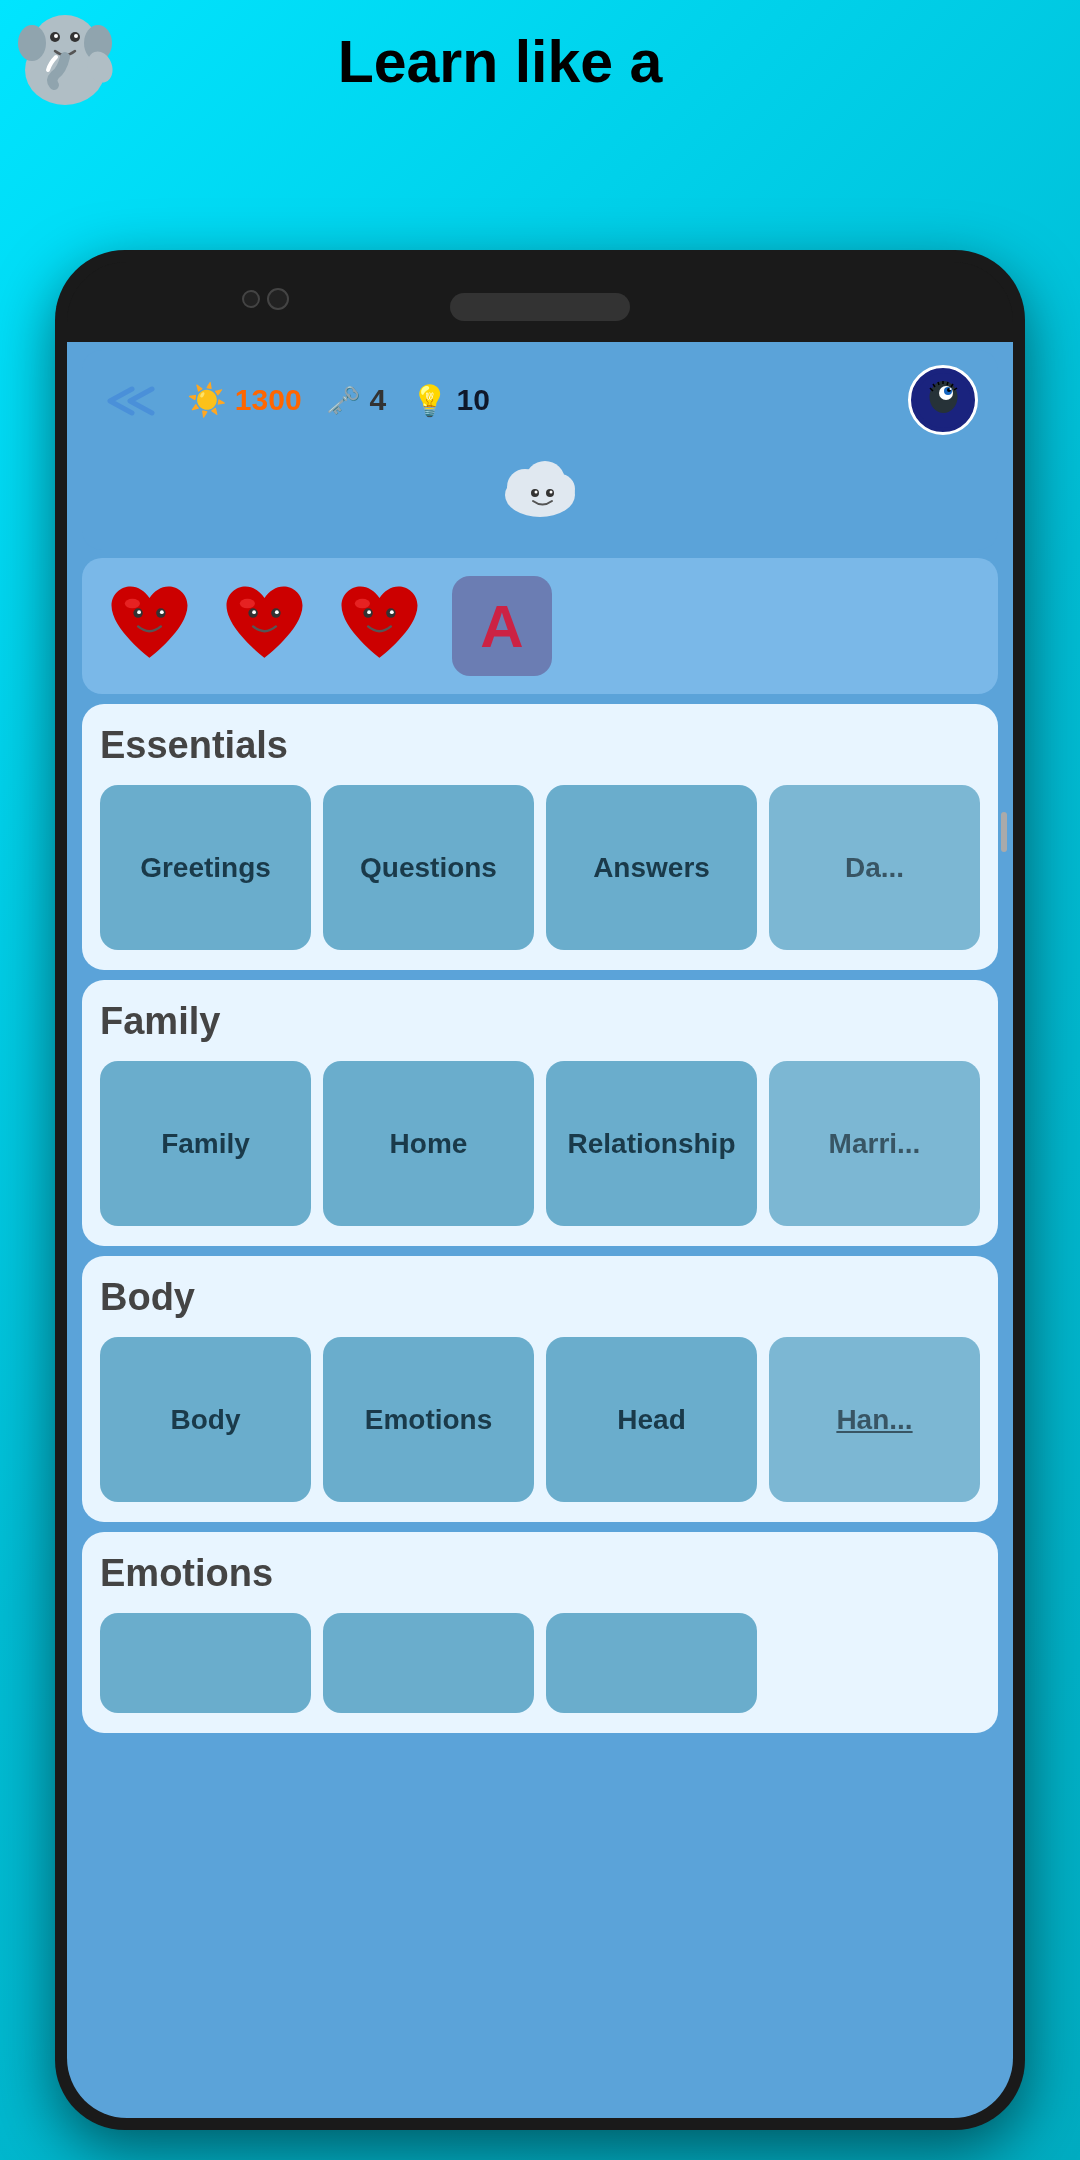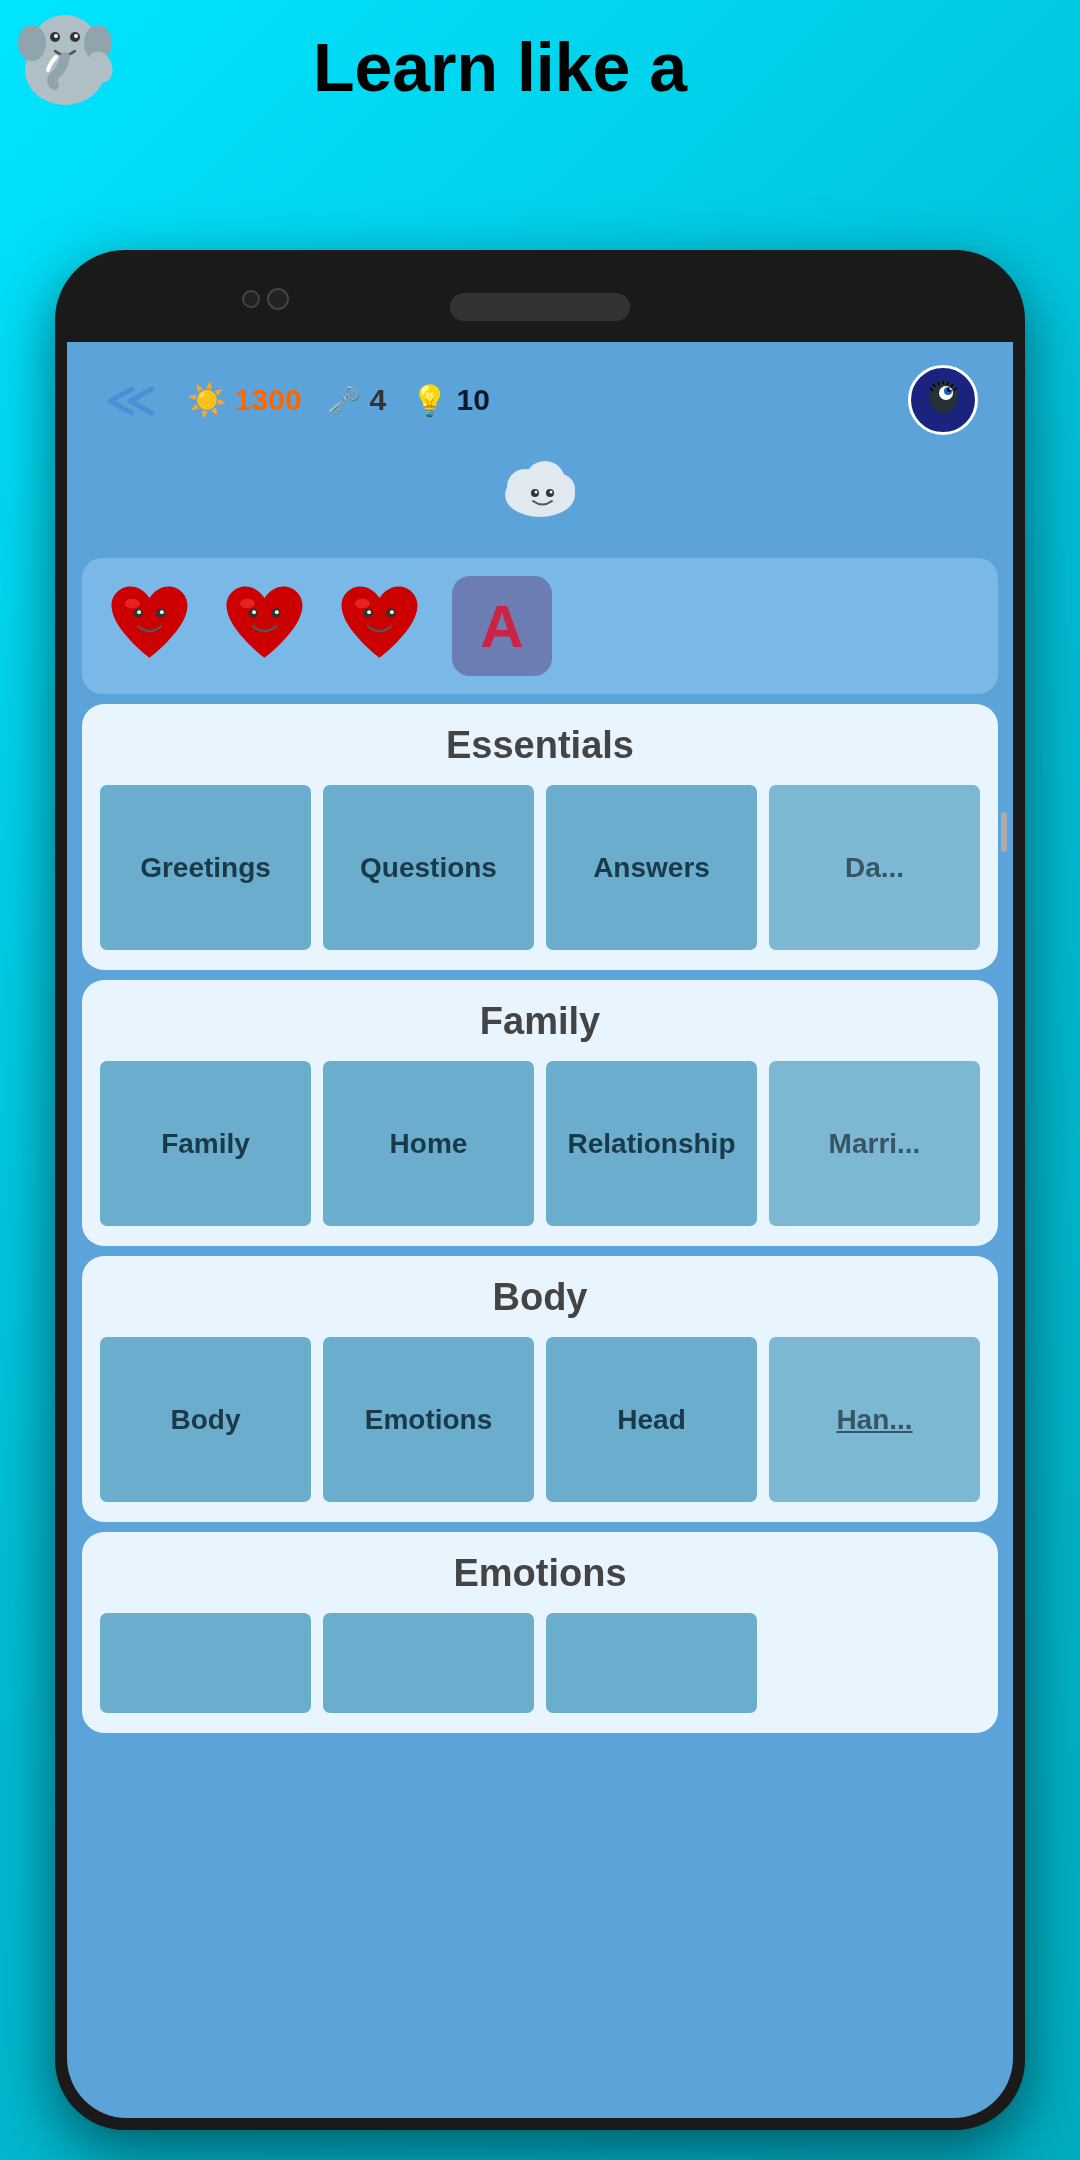--- a/index.html
+++ b/index.html
@@ -12,21 +12,21 @@
       overflow: hidden;
       position: relative;
     }
 
     .tagline {
       position: absolute;
       top: 30px;
       left: 0;
       right: 0;
       text-align: center;
-      font-size: 68px;
+      font-size: 59px;
       font-weight: 900;
       color: #000;
       line-height: 1.1;
       padding: 0 120px 0 40px;
     }
 
     
     .phone-frame {
       position: absolute;
       top: 250px;
@@ -163,37 +163,37 @@
 
     
     .section-container {
       background: #e8f5ff;
       margin: 10px 15px;
       border-radius: 22px;
       padding: 20px 18px;
     }
 
     .section-title {
-      text-align: center;
+      text-align: left;
       font-size: 38px;
       font-weight: bold;
       color: #444;
       margin-bottom: 18px;
     }
 
     .items-grid {
       display: flex;
       gap: 12px;
       overflow: hidden;
     }
 
     .category-item {
       flex: 0 0 calc(25% - 9px);
       background: #6aadcc;
-      border-radius: 7px;
+      border-radius: 18px;
       height: 165px;
       display: flex;
       align-items: center;
       justify-content: center;
       font-size: 28px;
       font-weight: 600;
       color: #1a3a4a;
       text-align: center;
       padding: 10px;
       cursor: pointer;

